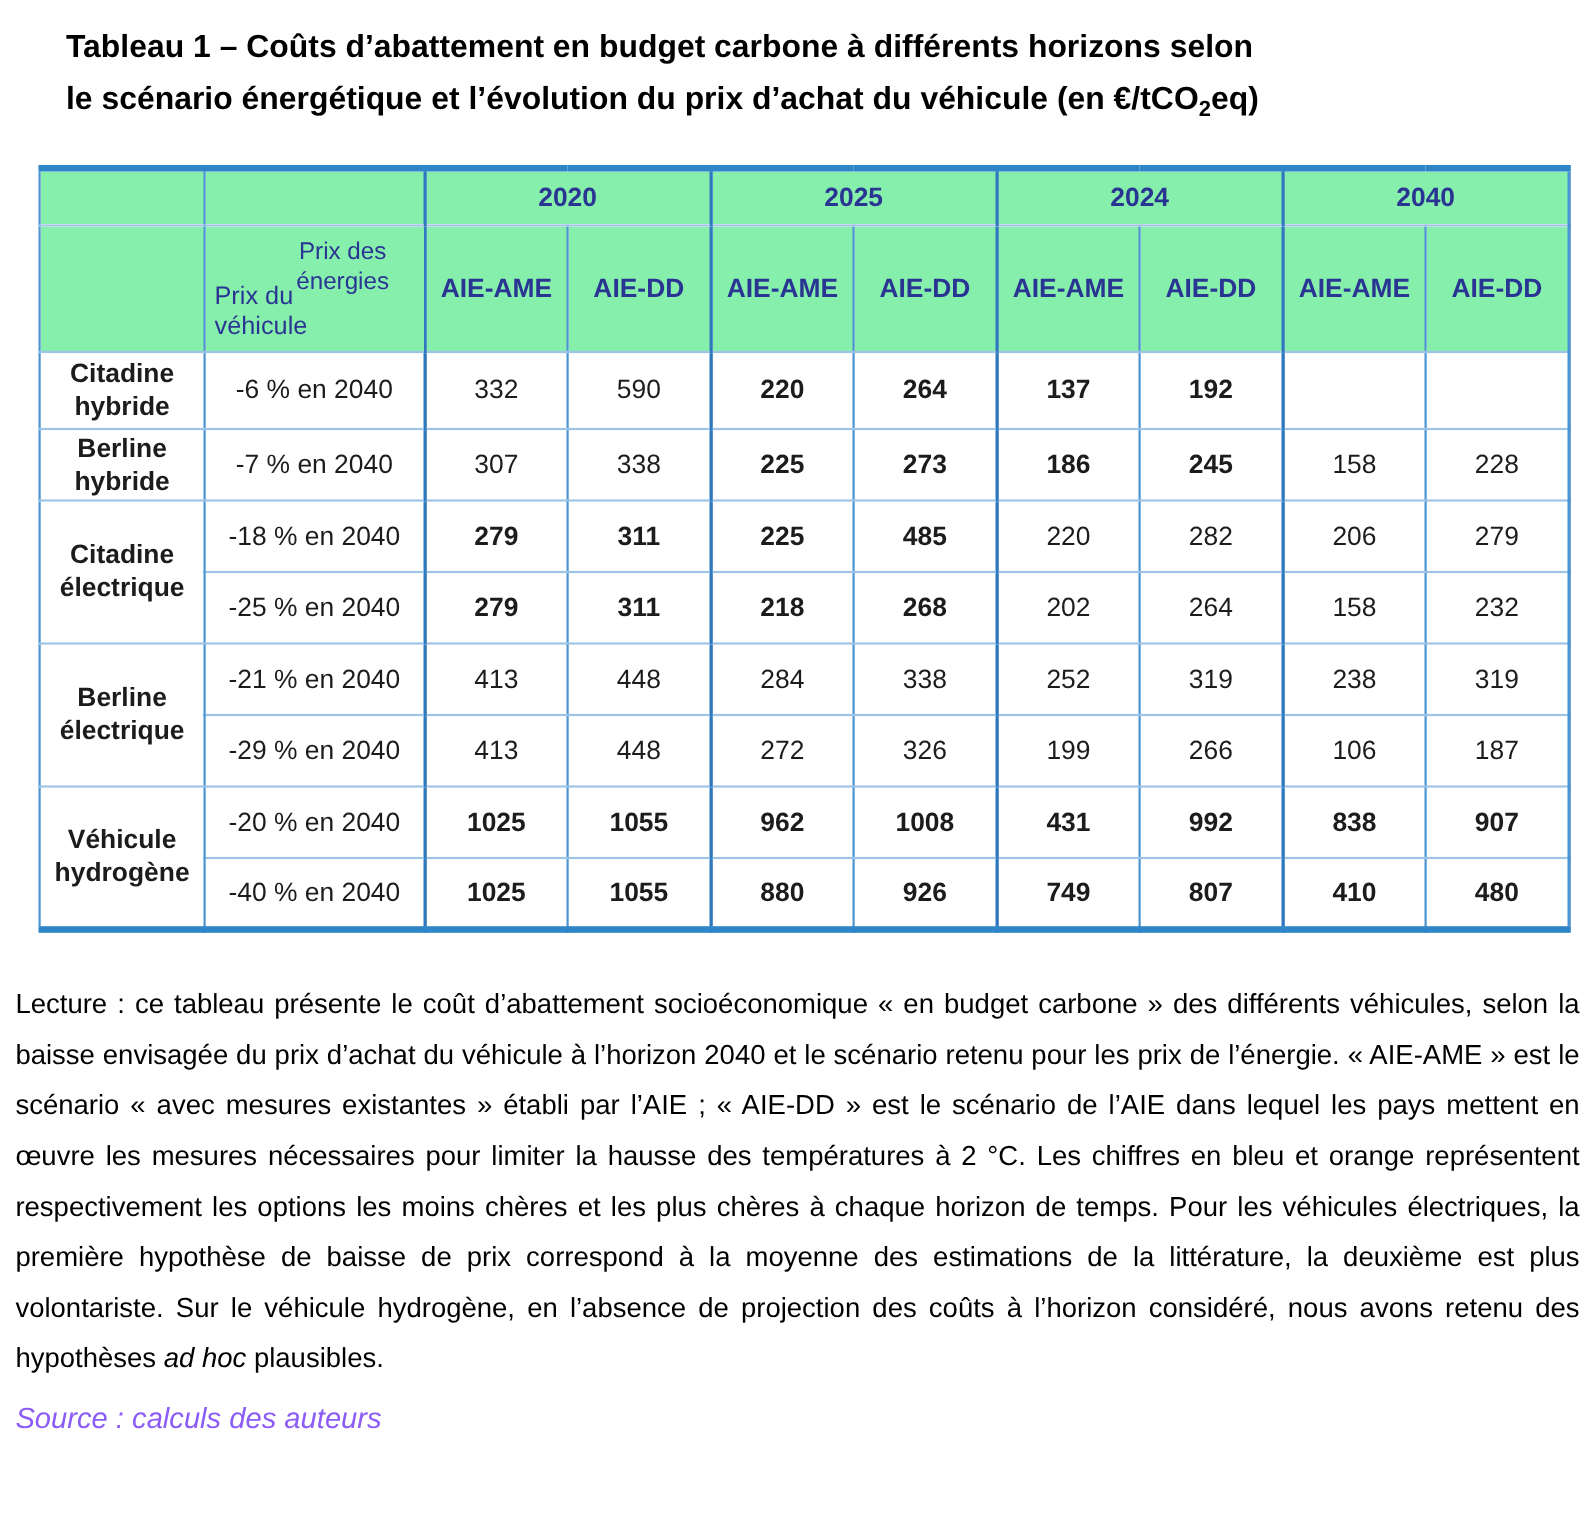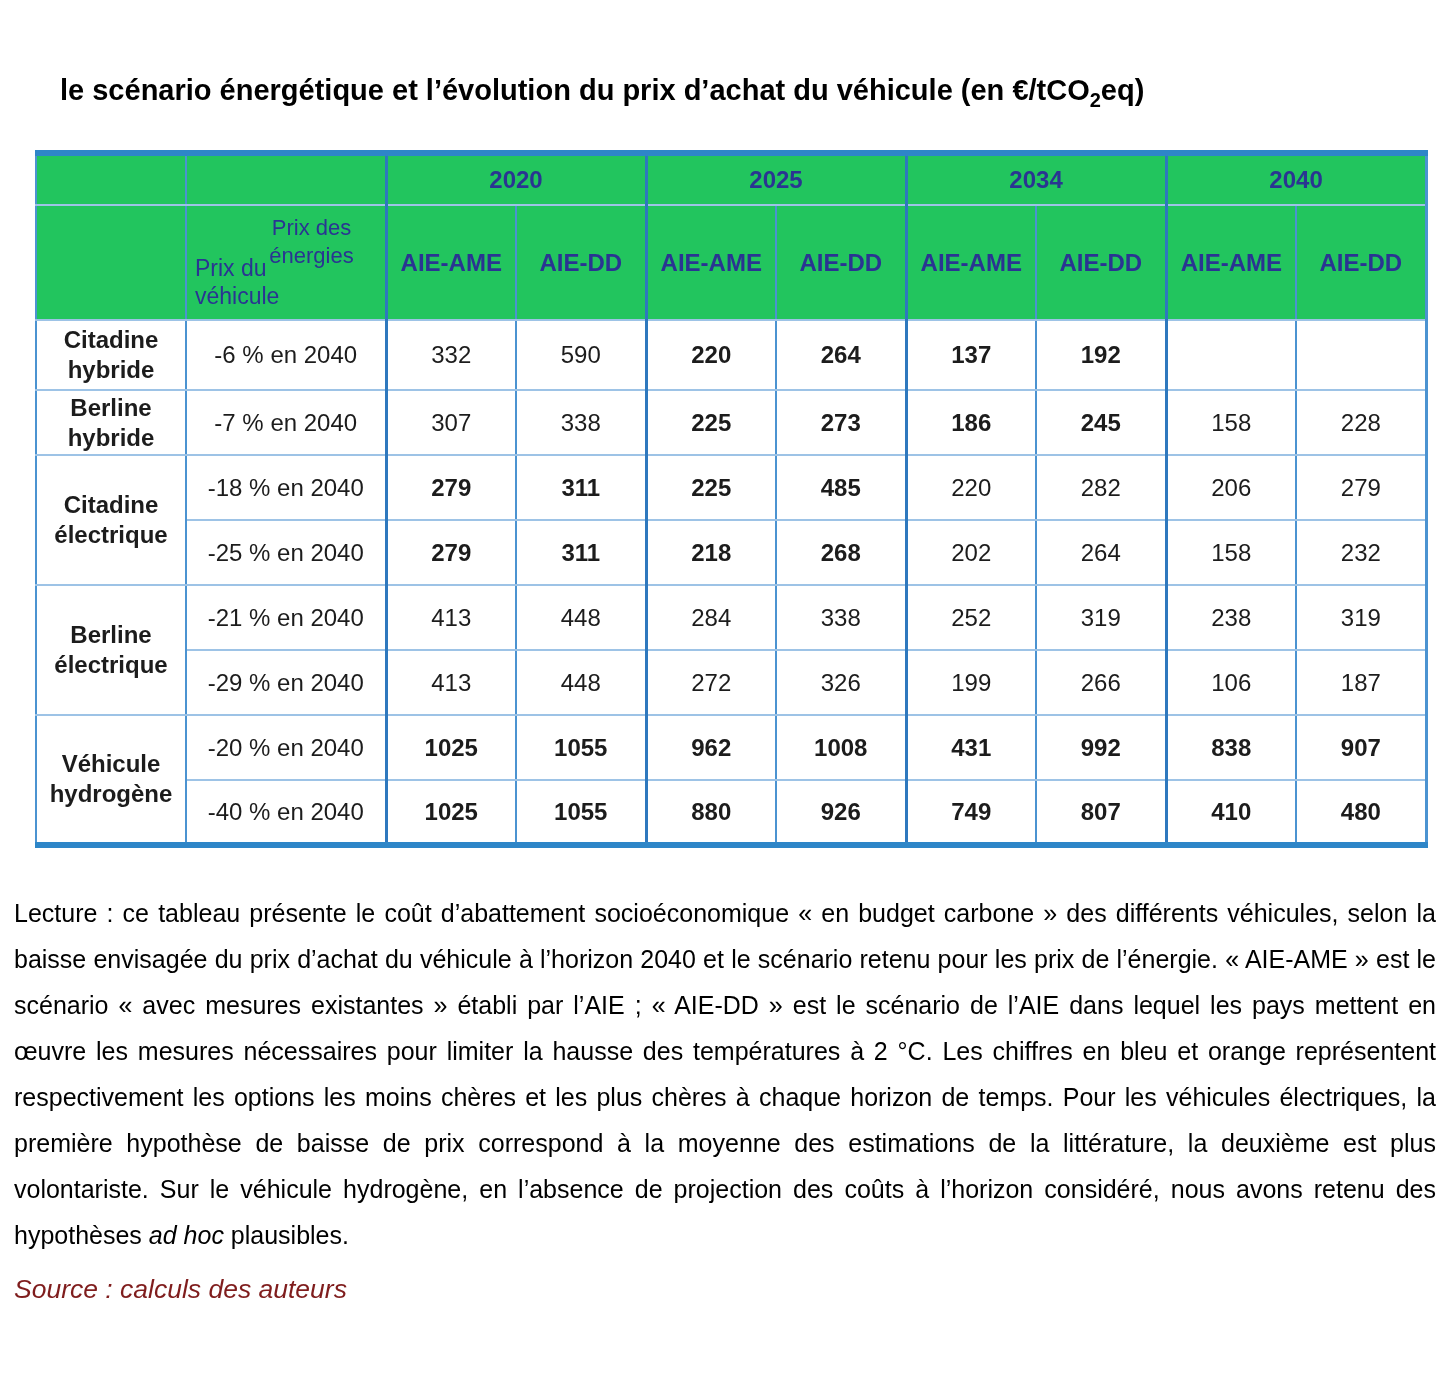--- a/index.html
+++ b/index.html
@@ -37,21 +37,21 @@
     border-left-color: #4B93D1;          
     border-right-color: #4B93D1;
     padding: 0 4px;
     text-align: center;
     vertical-align: middle;
     overflow: hidden;
   }
   .gs { border-left-width: 3px !important; border-left-color: #2E78BE !important; }
 
   .cost-table thead th {
-    background: #22c55e;
+    background: #86efac;
     color: #2A3492;
     font-weight: bold;
     font-size: 24px;
   }
   .year-row th { height: 52px; }
   .scenario-row th { height: 115px; }
 
   .diagonal {
     position: relative;
     background-color: #F1F1F0;
@@ -94,29 +94,29 @@
     font-size: 25px;
     line-height: 46px;
     text-align: justify;
     color: #000000;
   }
   .lecture .it { font-style: italic; }
   .source {
     margin: 16px 14px 0 14px;
     font-size: 26.5px;
     font-style: italic;
-    color: #7f1d1d;
+    color: #8b5cf6;
   }
 </style>
 </head>
 <body>
 
 <div class="page">
 
-  <h1 class="title"><br><span>le scénario énergétique et l’évolution du prix d’achat du véhicule (en €/tCO</span><sub>2</sub><span>eq)</span></h1>
+  <h1 class="title"><span>Tableau 1 – Coûts d’abattement en budget carbone à différents horizons selon</span><br><span>le scénario énergétique et l’évolution du prix d’achat du véhicule (en €/tCO</span><sub>2</sub><span>eq)</span></h1>
 
   <div class="table-wrap">
     <table class="cost-table">
       <colgroup>
         <col style="width:150px">
           <col style="width:200px">
         <col style="width:130px">
           <col style="width:130px">
         <col style="width:130px">
           <col style="width:130px">
@@ -124,21 +124,21 @@
           <col style="width:130px">
         <col style="width:130px">
           <col style="width:130px">
       </colgroup>
       <thead>
         <tr class="year-row">
           <th></th>
           <th></th>
           <th colspan="2" class="gs">2020</th>
           <th colspan="2" class="gs">2025</th>
-          <th colspan="2" class="gs">2034</th>
+          <th colspan="2" class="gs">2024</th>
           <th colspan="2" class="gs">2040</th>
         </tr>
         <tr class="scenario-row">
           <th></th>
           <th class="diagonal">
             <span class="diag-top">Prix des énergies</span>
             <span class="diag-bottom">Prix du véhicule</span>
           </th>
           <th class="gs">AIE-AME</th>
           <th>AIE-DD</th>

